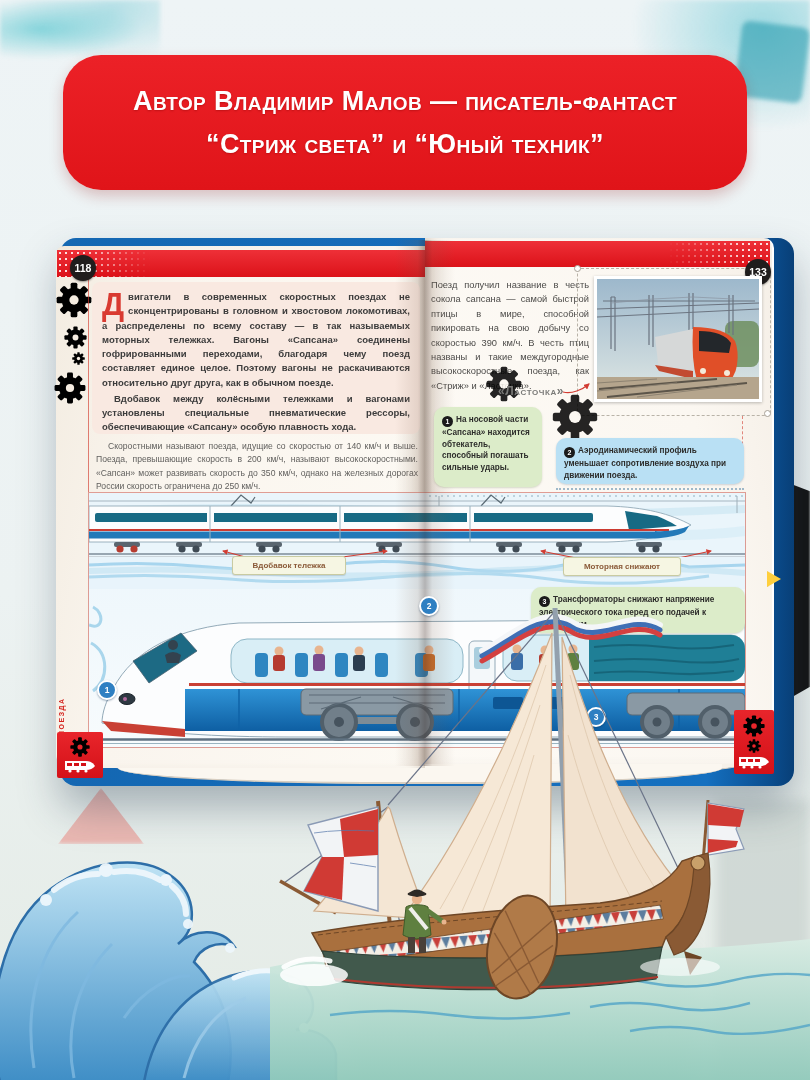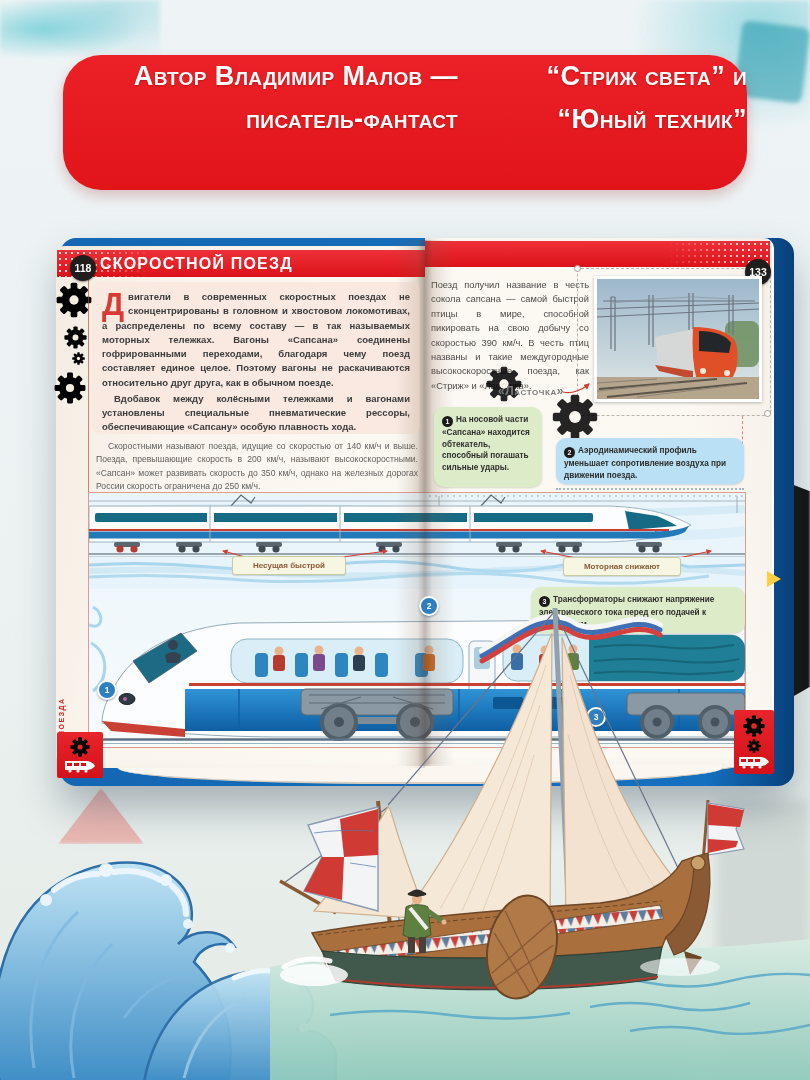--- a/index.html
+++ b/index.html
@@ -5,22 +5,22 @@
   html,body{margin:0;padding:0;}
   body{font-family:"Liberation Sans","DejaVu Sans",sans-serif;}
   .stage{position:relative;width:810px;height:1080px;overflow:hidden;
     background:linear-gradient(180deg,#eef4f6 0%,#ecf2f2 55%,#e4ebe5 100%);}
   .abs{position:absolute;}
   
   .blob{filter:blur(2px);}
   .black-wedge{background:#131313;clip-path:polygon(28% 0,100% 6%,100% 94%,52% 100%);filter:blur(1px);}
   
   .banner{background:linear-gradient(180deg,#ec2127,#e01419);border-radius:38px;
-    box-shadow:0 6px 14px rgba(150,30,30,.25);display:flex;flex-direction:row;justify-content:center;
-    text-align:right;color:#fff;font-weight:700;font-variant:small-caps;z-index:8;}
+    box-shadow:0 6px 14px rgba(150,30,30,.25);display:flex;flex-direction:column;justify-content:center;
+    text-align:center;color:#fff;font-weight:700;font-variant:small-caps;z-index:8;}
   .banner div{font-size:27px;line-height:43px;letter-spacing:.4px;text-shadow:0 1px 2px rgba(120,0,0,.35);}
   
   .cover{background:linear-gradient(90deg,#1467b2 0%,#1570c0 88%,#0a4c8d 97%,#083f77 100%);
     border-radius:16px;box-shadow:0 22px 40px rgba(40,60,80,.35);z-index:1;}
   .stack{background:#f6f1e9;border-bottom:2px solid #d8cec0;z-index:2;}
   .page{z-index:3;}
   .page-left{background:linear-gradient(100deg,#f3ece1 0%,#faf5ee 30%,#fdfaf4 100%);
     border-radius:8px 0 0 14px;box-shadow:inset -14px 0 18px -12px rgba(120,90,60,.35);}
   .page-right{background:linear-gradient(260deg,#f5efe7 0%,#fbf7f1 25%,#fdfaf5 100%);
     border-radius:0 10px 14px 0;box-shadow:inset 14px 0 18px -12px rgba(120,90,60,.30);}
@@ -111,21 +111,20 @@
 
   <div class="abs cover" style="left:60px;top:238px;width:734px;height:548px;"></div>
   <div class="abs stack" style="left:92px;top:752px;width:664px;height:26px;border-radius:0 0 45% 45%/0 0 20px 20px;"></div>
   <div class="abs stack" style="left:118px;top:758px;width:604px;height:24px;border-radius:0 0 45% 45%/0 0 16px 16px;background:#fbf7f0;"></div>
   <div class="abs page page-left" style="left:56px;top:246px;width:369px;height:522px;"></div>
   <div class="abs page page-right" style="left:425px;top:238px;width:347px;height:526px;border-right:2px solid #fff;"></div>
 
   <div class="abs band" style="left:57px;top:250px;width:368px;height:27px;">
     <div class="abs dots fadeL" style="left:0;top:0;width:110px;height:27px;"></div>
   </div>
-  <div class="abs title" style="left:100px;top:250px;width:320px;height:27px;">СКОРОСТНОЙ ПОЕЗД</div>
   <div class="abs page-num" style="left:70px;top:255px;width:26px;height:26px;">118</div>
 
   <svg class="abs gear" style="left:56px;top:282px;color:#de2027;--hole:#f6ede2;z-index:4;" width="36" height="36" viewBox="-14 -14 28 28">
       <use href="#gear-shape"></use>
     </svg>
   <svg class="abs gear" style="left:64px;top:326px;color:#de2027;--hole:#f6ede2;z-index:4;" width="23" height="23" viewBox="-14 -14 28 28">
       <use href="#gear-shape"></use>
     </svg>
   <svg class="abs gear" style="left:72px;top:352px;color:#de2027;--hole:#f6ede2;z-index:4;" width="13" height="13" viewBox="-14 -14 28 28">
       <use href="#gear-shape"></use>
@@ -362,21 +361,21 @@
         <circle cx="30" cy="229" r="15" fill="#717f8a" stroke="#515f6a" stroke-width="4"></circle>
         <circle cx="88" cy="229" r="15" fill="#717f8a" stroke="#515f6a" stroke-width="4"></circle>
         <circle cx="30" cy="229" r="4.5" fill="#46535e"></circle>
           <circle cx="88" cy="229" r="4.5" fill="#46535e"></circle>
       </g>
       <line x1="0" y1="246.5" x2="656" y2="246.5" stroke="#5f7180" stroke-width="2.4"></line>
       <line x1="0" y1="250.5" x2="656" y2="250.5" stroke="#9ab4c0" stroke-width="1"></line>
     </svg>
   </div>
 
-  <div class="abs chip" style="left:232px;top:556px;width:112px;height:17px;">Несущая быстрой</div>
+  <div class="abs chip" style="left:232px;top:556px;width:112px;height:17px;">Вдобавок тележка</div>
   <div class="abs chip" style="left:563px;top:557px;width:116px;height:17px;">Моторная снижают</div>
   <div class="abs marker" style="left:97px;top:680px;width:16px;height:16px;">1</div>
   <div class="abs marker" style="left:419px;top:596px;width:16px;height:16px;">2</div>
   <div class="abs marker" style="left:586px;top:707px;width:16px;height:16px;">3</div>
   <div class="abs callout co-green" style="left:531px;top:587px;width:214px;height:46px;box-sizing:border-box;">
     <span class="co-num">3</span><span>Трансформаторы снижают напряжение электрического тока перед его подачей к двигателям.</span>
   </div>
 
   <div class="abs cornerbox" style="left:57px;top:732px;width:46px;height:46px;">
     <svg class="gear" width="20" height="20" viewBox="-14 -14 28 28" style="color:#b80e15;--hole:#e8252b;">

